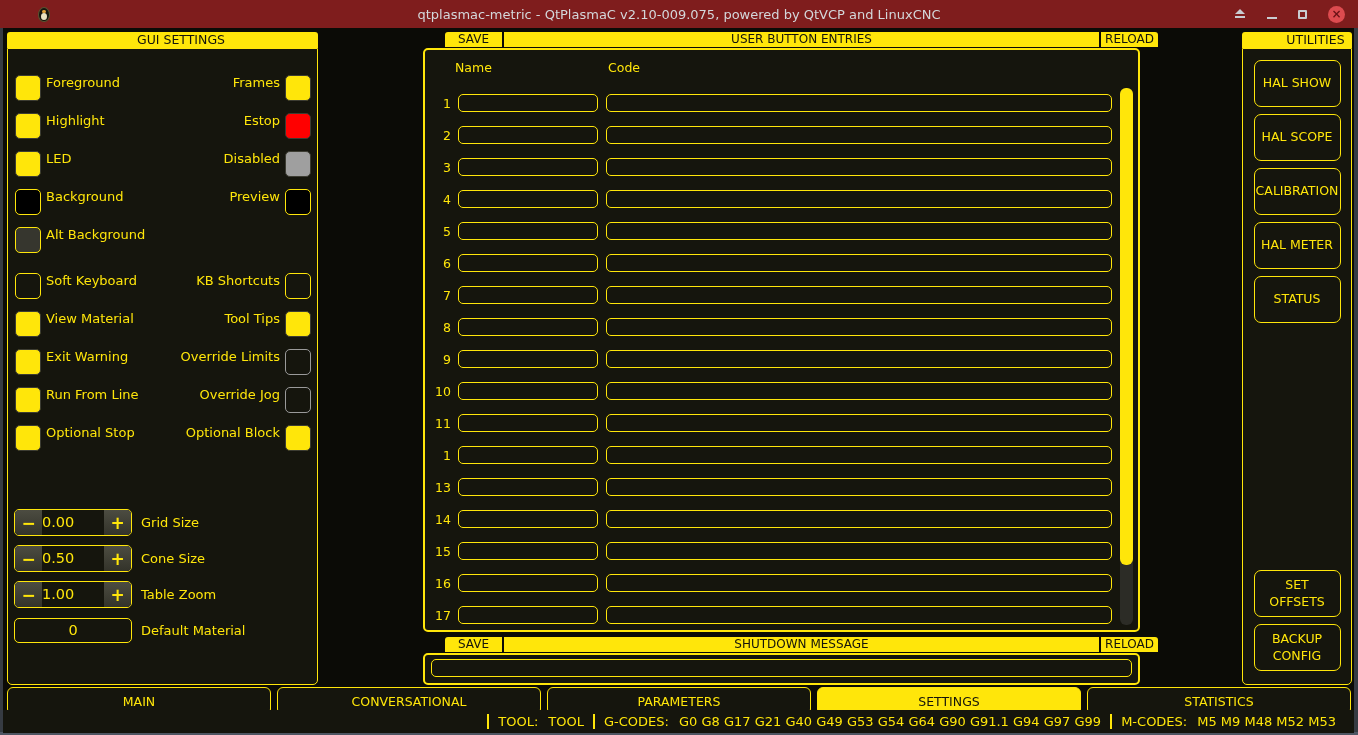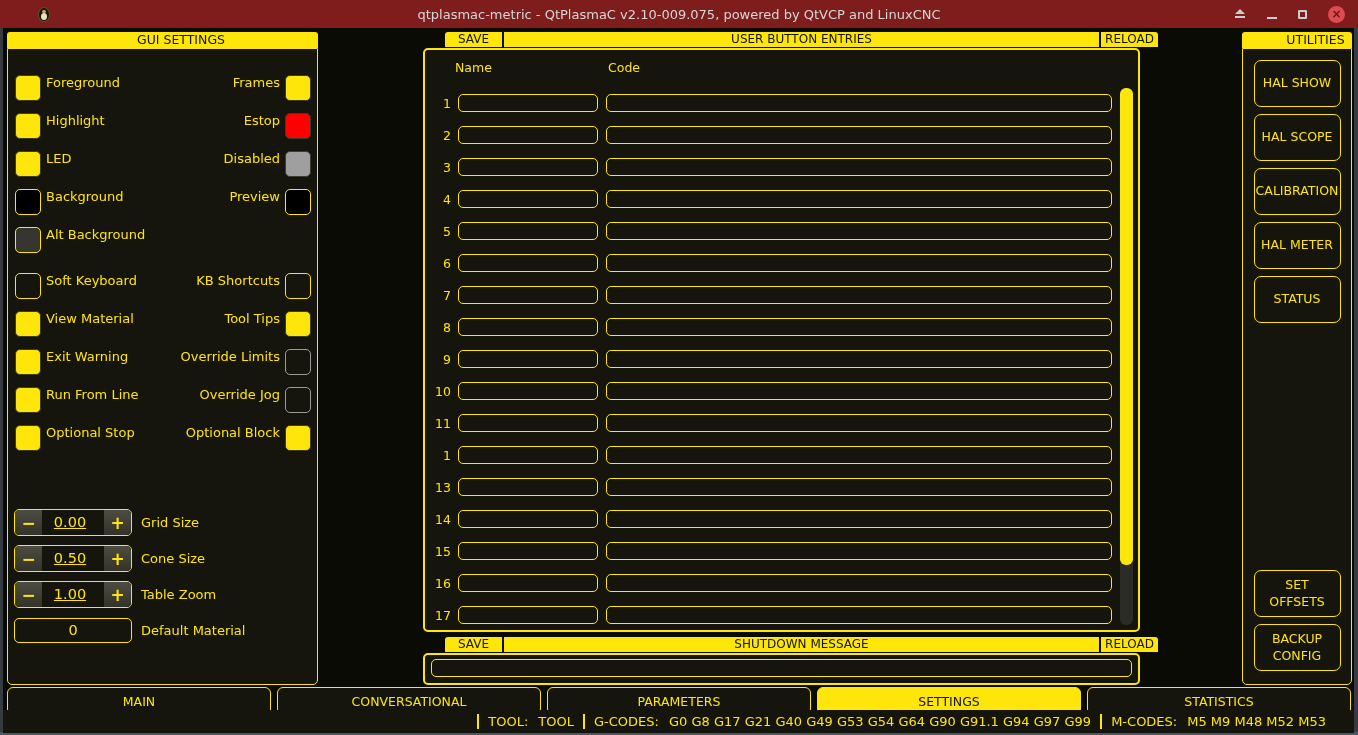--- a/index.html
+++ b/index.html
@@ -42,21 +42,21 @@
   .cbox{width:26px;height:26px;border-radius:5px;border:1px solid var(--yellow);background:transparent;flex:none;cursor:pointer;}
   .cb-label{color:var(--yellow);font-size:13px;white-space:nowrap;}
   .cb-label.left{margin-left:5px;}
   .cb-label.right{margin-right:5px;}
   .cb-sp{flex:1;}
 
   .spin-area{position:absolute;left:6px;top:460px;right:6px;}
   .spin-row{display:flex;align-items:center;height:27px;margin-bottom:9px;}
   .spinbox{width:118px;height:27px;border:1px solid var(--yellow);border-radius:5px;display:flex;overflow:hidden;background:var(--panel);flex:none;}
   .spin-btn{width:27px;height:100%;background:linear-gradient(#4c4c41,#33332a);color:var(--yellow);font-size:17px;font-weight:bold;border:none;display:flex;align-items:center;justify-content:center;cursor:pointer;padding:0;}
-  .spin-val{flex:1;color:var(--yellow);font-size:14.5px;text-align:center;padding-right:6px;line-height:25px;text-decoration:underline;}
+  .spin-val{flex:1;color:var(--yellow);font-size:14.5px;text-align:left;padding-right:6px;line-height:25px;}
   .dm-box{width:118px;height:25px;border:1px solid var(--yellow);border-radius:5px;color:var(--yellow);font-size:14.5px;text-align:center;line-height:23px;flex:none;background:var(--panel);}
   .spin-label{color:var(--yellow);font-size:13px;margin-left:9px;white-space:nowrap;}
 
   
   .ybar{position:absolute;left:445px;width:713px;height:15px;display:flex;font-size:12px;}
   .ybar .seg{background:var(--yellow);color:var(--ink);text-align:center;line-height:15px;}
   .ybar .seg.btn{width:57px;cursor:pointer;}
   .ybar .seg.title{flex:1;}
   .ybar .gap{width:2px;background:var(--bodybg);}
 
@@ -84,21 +84,21 @@
   .util-top{top:11px;}
   .util-bottom{bottom:13px;}
   .util-btn{width:87px;min-height:47px;border:1.5px solid var(--yellow);border-radius:7px;background:transparent;color:var(--yellow);font-size:12.5px;display:flex;align-items:center;justify-content:center;text-align:center;line-height:1.3;cursor:pointer;padding:2px;}
 
   
   .tabs{position:absolute;left:7px;top:687px;width:1344px;height:28px;display:flex;gap:6px;}
   .tab{flex:1;border:1.5px solid var(--yellow);border-radius:6px;background:var(--panel);color:var(--yellow);font-size:12.5px;display:flex;align-items:center;justify-content:center;cursor:pointer;}
   .tab[data-state="active"]{background:var(--yellow);color:var(--ink);}
 
   
-  .statusbar{position:absolute;left:3px;right:4px;top:710px;height:23px;background:var(--panel);display:flex;align-items:center;justify-content:flex-end;padding-right:28px;color:var(--yellow);font-size:13px;white-space:nowrap;}
+  .statusbar{position:absolute;left:3px;right:4px;top:710px;height:23px;background:var(--panel);display:flex;align-items:center;justify-content:flex-end;padding-right:18px;color:var(--yellow);font-size:13px;white-space:nowrap;}
   .sep{width:2px;height:15px;background:var(--yellow);margin:0 9px;flex:none;}
   .sb-label{margin-right:10px;}
 </style>
 </head>
 <body>
 
 <div class="titlebar">
   <div class="tux"></div>
   <div class="tb-title">qtplasmac-metric - QtPlasmaC v2.10-009.075, powered by QtVCP and LinuxCNC</div>
   <div class="tb-controls">

